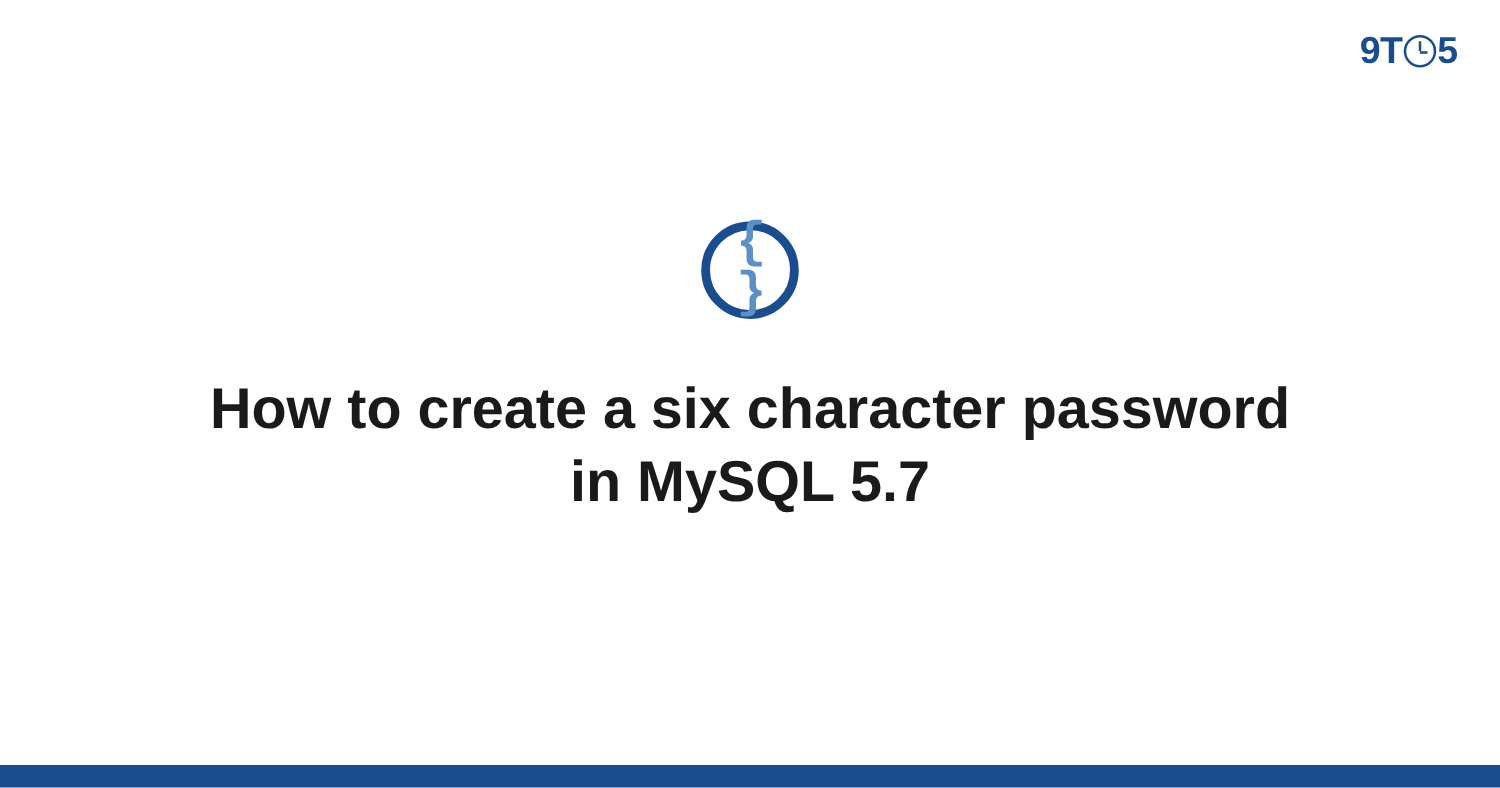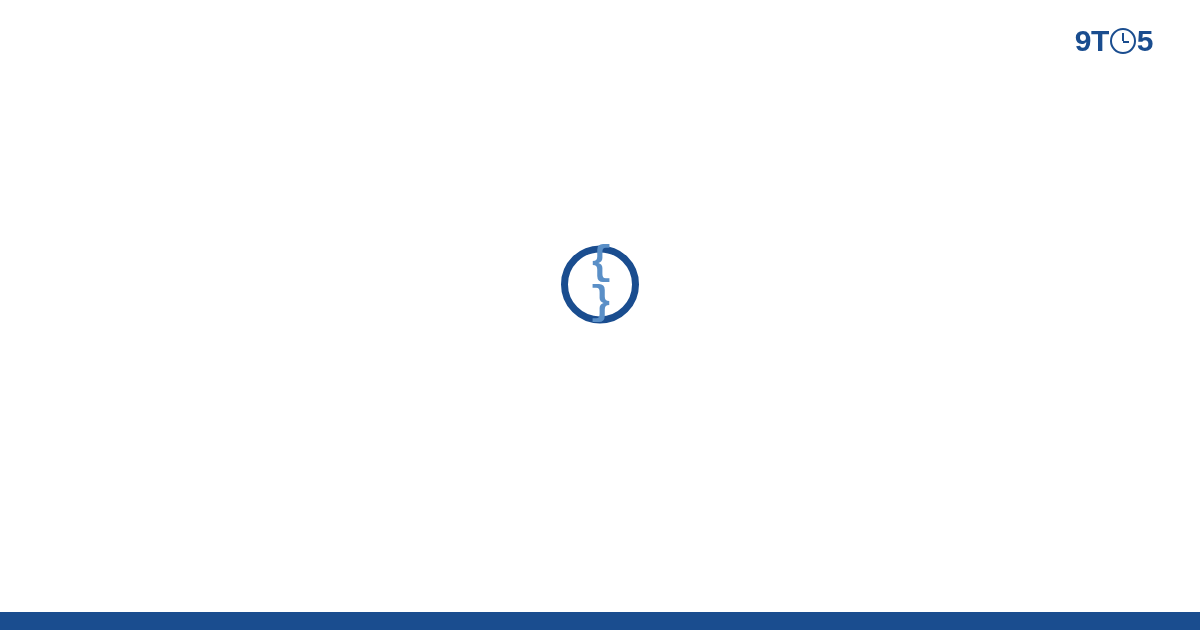--- a/index.html
+++ b/index.html
@@ -11,21 +11,21 @@
       width: 1200px;
       height: 630px;
       background: #ffffff;
       font-family: -apple-system, BlinkMacSystemFont, "Segoe UI", Helvetica, Arial, sans-serif;
       position: relative;
       overflow: hidden;
     }
     .logo {
       position: absolute;
       top: 24px;
-      right: 47px;
+      right: 34px;
       font-size: 30px;
       font-weight: 500;
       letter-spacing: -0.5px;
       display: flex;
       align-items: center;
     }
     .logo-9t {
       color: #1a4d8f;
       font-weight: 600;
     }
@@ -118,15 +118,16 @@
 <div class="logo">
   <span class="logo-9t">9T</span>
   <span class="logo-clock"></span>
   <span class="logo-5">5</span>
 </div>
 
 <div class="center-content">
   <div class="code-icon">
     <span class="code-braces">{ }</span>
   </div>
+  <h1 class="title">How to create a six character password in MySQL 5.7</h1>
 </div>
 
 <div class="bottom-bar"></div>
 
 </body></html>

